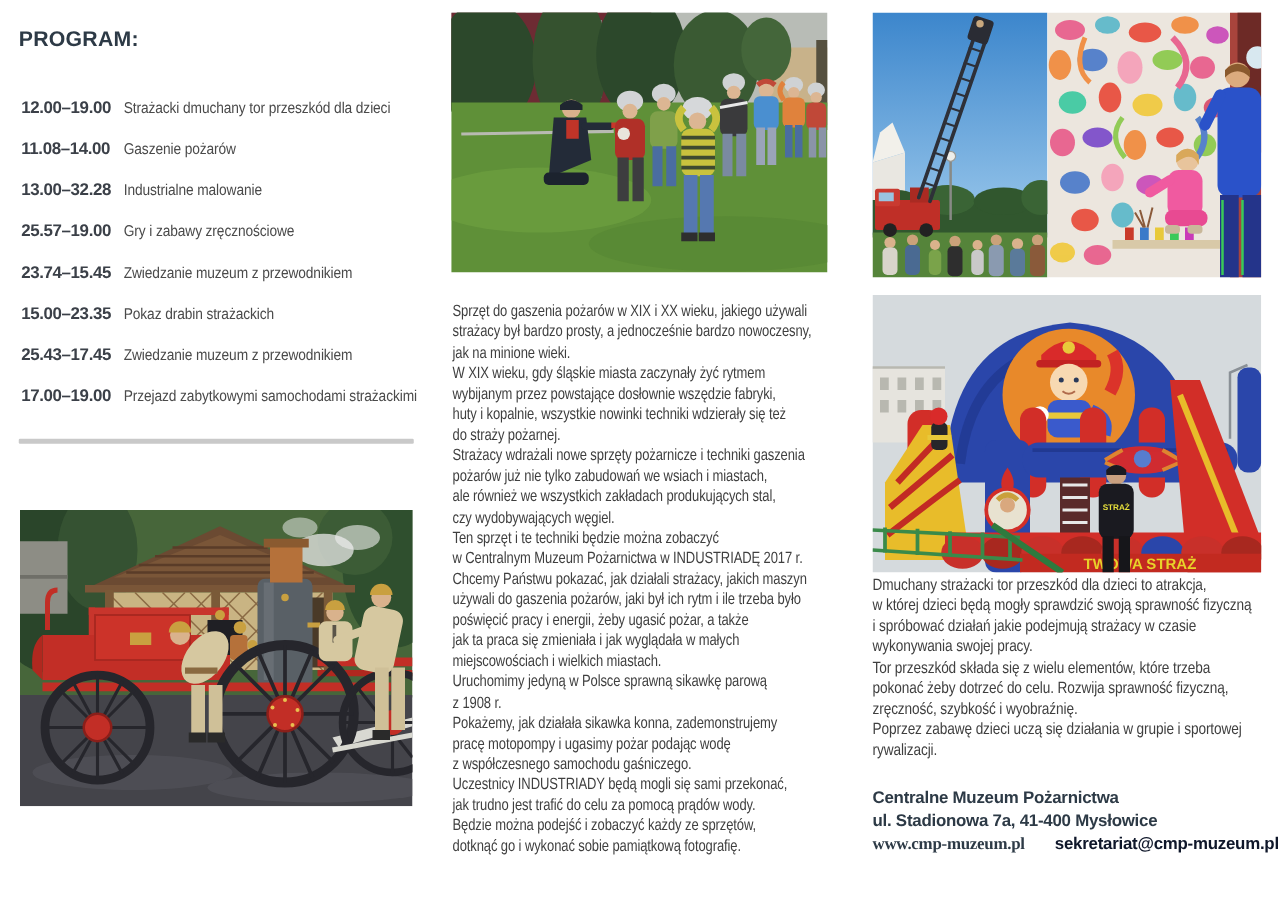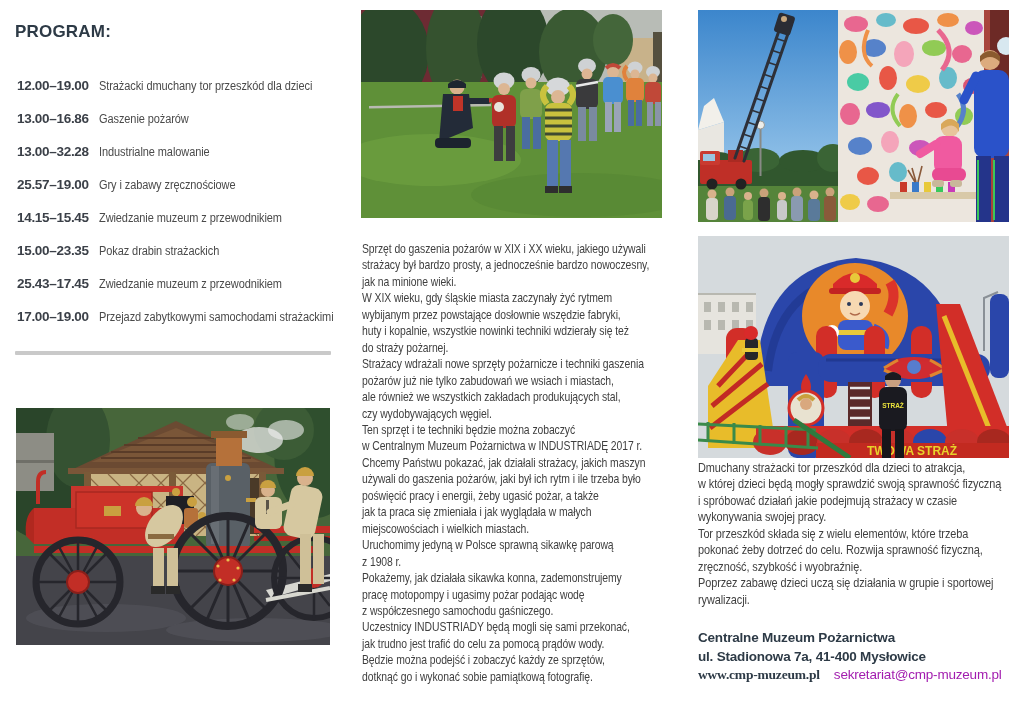--- a/index.html
+++ b/index.html
@@ -32,49 +32,49 @@
     width:520px;transform-origin:left top;letter-spacing:-.1px;
   }
   .para-mid{left:362px;top:241px;transform:scaleX(.80);}
   .para-right{left:698px;top:460px;transform:scaleX(.84);}
 
   
   .contact{left:698px;top:629px;width:420px;color:#2d3a46;font-size:13.5px;line-height:18.5px;}
   .contact .bold{font-weight:bold;letter-spacing:-.2px;}
   .contact-links span{letter-spacing:-.2px;}
   .contact-links .site{font-weight:bold;font-family:Liberation Serif, serif;}
-  .contact-links .mail{font-weight:normal;color:#a21caf;margin-left:14px;}
+  .contact-links .mail{font-weight:bold;color:#0f172a;margin-left:24px;}
 
   
   .photo{display:block;}
   svg{display:block;}
 </style>
 </head>
 <body>
 
 <div class="abs program-title">PROGRAM:</div>
 
 <div class="abs prog-row" style="top:78px">
   <span class="prog-time">12.00–19.00</span>
   <span class="prog-act">Strażacki dmuchany tor przeszkód dla dzieci</span>
 </div>
 <div class="abs prog-row" style="top:111px">
-  <span class="prog-time">13.00–16.86</span>
+  <span class="prog-time">11.08–14.00</span>
   <span class="prog-act">Gaszenie pożarów</span>
 </div>
 <div class="abs prog-row" style="top:144px">
   <span class="prog-time">13.00–32.28</span>
   <span class="prog-act">Industrialne malowanie</span>
 </div>
 <div class="abs prog-row" style="top:177px">
   <span class="prog-time">25.57–19.00</span>
   <span class="prog-act">Gry i zabawy zręcznościowe</span>
 </div>
 <div class="abs prog-row" style="top:210px">
-  <span class="prog-time">14.15–15.45</span>
+  <span class="prog-time">23.74–15.45</span>
   <span class="prog-act">Zwiedzanie muzeum z przewodnikiem</span>
 </div>
 <div class="abs prog-row" style="top:243px">
   <span class="prog-time">15.00–23.35</span>
   <span class="prog-act">Pokaz drabin strażackich</span>
 </div>
 <div class="abs prog-row" style="top:276px">
   <span class="prog-time">25.43–17.45</span>
   <span class="prog-act">Zwiedzanie muzeum z przewodnikiem</span>
 </div>

